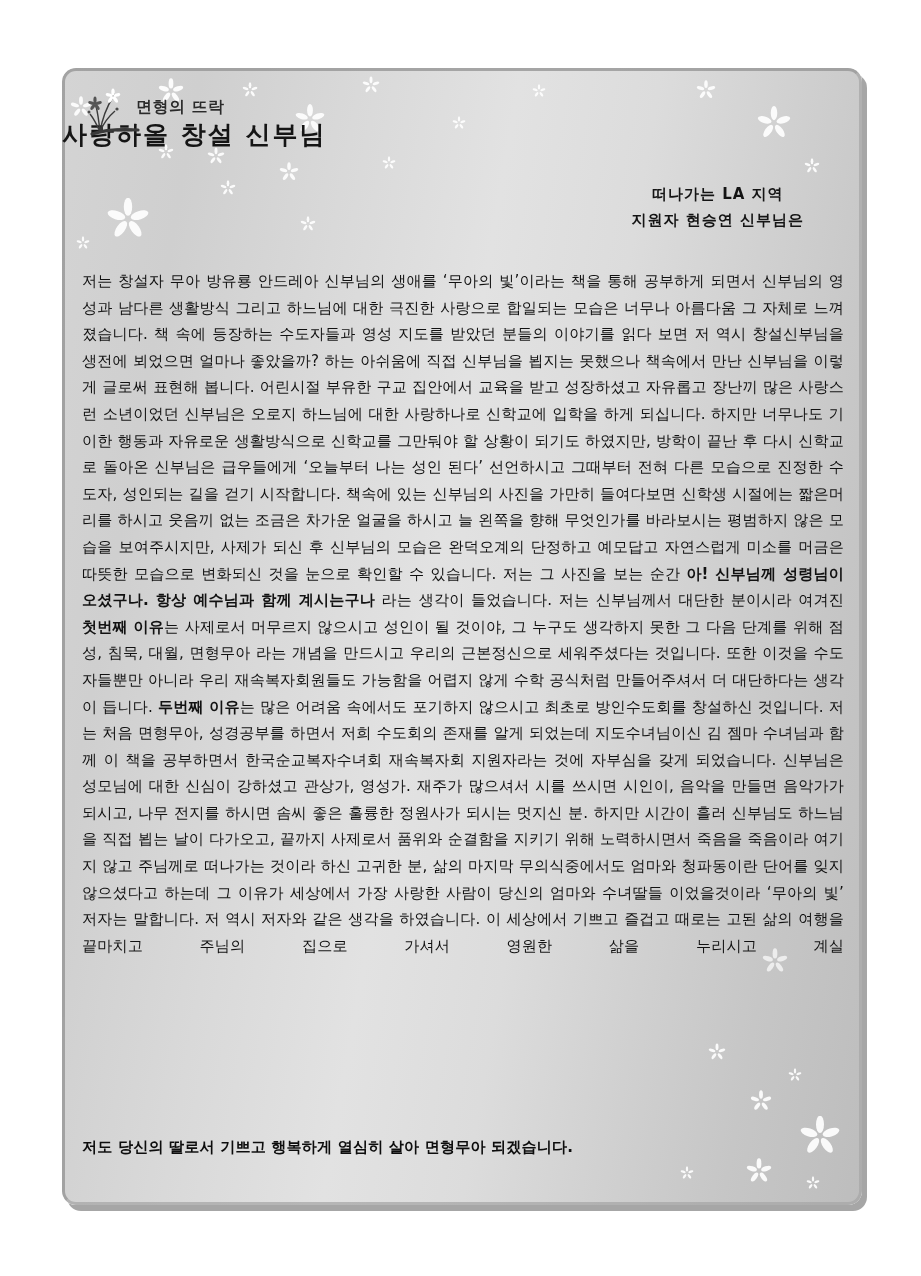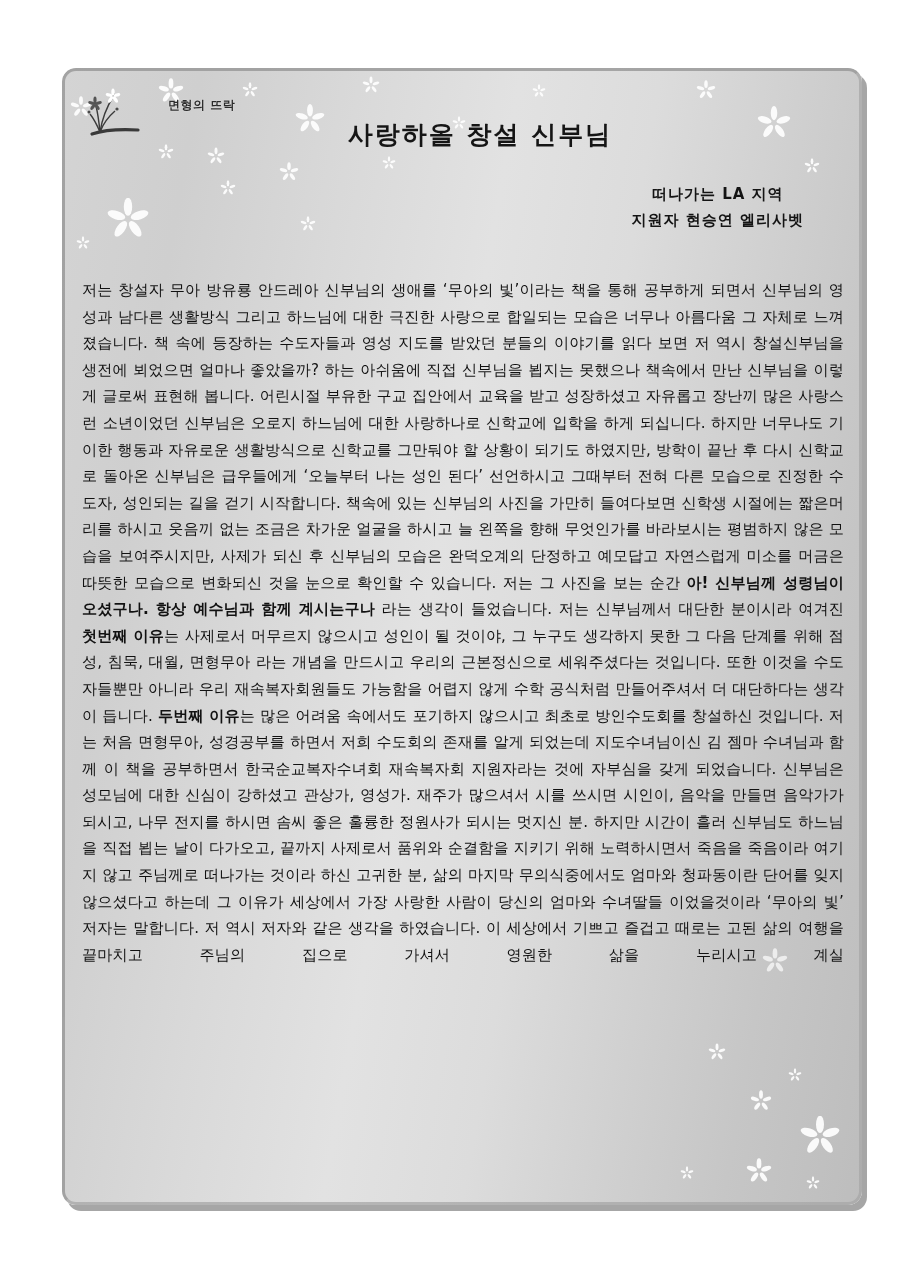--- a/index.html
+++ b/index.html
@@ -73,65 +73,62 @@
   #logo-badge .sprig {
     position: absolute;
     left: 0;
     top: 0;
   }
   #logo-badge .logo-text {
     position: absolute;
     left: 50px;
     top: 13px;
     font-family: "DejaVu Sans", "Liberation Sans", sans-serif;
-    font-size: 12px;
+    font-size: 16px;
     font-weight: bold;
     color: #2a2a2a;
     letter-spacing: 0.5px;
     white-space: nowrap;
     text-shadow: 0 0 1px rgba(255,255,255,0.9);
-    margin-left: 32px;
   }
 
   
   #content {
     position: relative;
     z-index: 2;
     padding: 0;
   }
   #doc-title {
     position: absolute;
     left: 0;
     right: 0;
     top: 50px;
-    text-align: center;
     font-family: "DejaVu Serif", "Liberation Serif", serif;
     font-size: 25px;
     font-weight: bold;
     color: #151515;
     letter-spacing: 2px;
-    padding-left: 36px;
   }
   #byline {
     position: absolute;
     right: 58px;
     top: 114px;
     text-align: center;
     font-size: 15px;
     font-weight: bold;
     color: #141414;
     line-height: 1.72;
     letter-spacing: 1px;
   }
   #byline div { white-space: nowrap; }
 
   #body-text {
     position: absolute;
     left: 20px;
-    top: 209px;
+    top: 200px;
     width: 762px;
     font-size: 15.1px;
     line-height: 26.6px;
     color: #111111;
     text-align: justify;
     text-justify: inter-character;
     word-break: break-all;
     letter-spacing: 0.15px;
   }
   #body-text p {
@@ -480,23 +477,24 @@
       <path d="M6 50 C18 46, 34 45, 52 46" stroke="#3a3a3a" stroke-width="3.2" fill="none" stroke-linecap="round"></path>
     </svg>
     <div class="logo-text">면형의 뜨락</div>
   </div>
 
   <div id="content">
     <div id="doc-title">사랑하올 창설 신부님</div>
 
     <div id="byline">
       <div>떠나가는 LA 지역</div>
-      <div>지원자 현승연 엘리사벳</div>
+      <div>지원자 현승연 신부님은</div>
     </div>
 
     <div id="body-text">
       <p><span>저는 창설자 무아 방유룡 안드레아 신부님의 생애를 ‘무아의 빛’이라는 책을 통해 공부하게 되면서 신부님의 영성과 남다른 생활방식 그리고 하느님에 대한 극진한 사랑으로 합일되는 모습은 너무나 아름다움 그 자체로 느껴졌습니다. 책 속에 등장하는 수도자들과 영성 지도를 받았던 분들의 이야기를 읽다 보면 저 역시 창설신부님을 생전에 뵈었으면 얼마나 좋았을까? 하는 아쉬움에 직접 신부님을 뵙지는 못했으나 책속에서 만난 신부님을 이렇게 글로써 표현해 봅니다. 어린시절 부유한 구교 집안에서 교육을 받고 성장하셨고 자유롭고 장난끼 많은 사랑스런 소년이었던 신부님은 오로지 하느님에 대한 사랑하나로 신학교에 입학을 하게 되십니다. 하지만 너무나도 기이한 행동과 자유로운 생활방식으로 신학교를 그만둬야 할 상황이 되기도 하였지만, 방학이 끝난 후 다시 신학교로 돌아온 신부님은 급우들에게 ‘오늘부터 나는 성인 된다’ 선언하시고 그때부터 전혀 다른 모습으로 진정한 수도자, 성인되는 길을 걷기 시작합니다. 책속에 있는 신부님의 사진을 가만히 들여다보면 신학생 시절에는 짧은머리를 하시고 웃음끼 없는 조금은 차가운 얼굴을 하시고 늘 왼쪽을 향해 무엇인가를 바라보시는 평범하지 않은 모습을 보여주시지만, 사제가 되신 후 신부님의 모습은 완덕오계의 단정하고 예모답고 자연스럽게 미소를 머금은 따뜻한 모습으로 변화되신 것을 눈으로 확인할 수 있습니다. 저는 그 사진을 보는 순간 </span><span class="b">아! 신부님께 성령님이 오셨구나. 항상 예수님과 함께 계시는구나</span><span> 라는 생각이 들었습니다. 저는 신부님께서 대단한 분이시라 여겨진 </span><span class="b">첫번째 이유</span><span>는 사제로서 머무르지 않으시고 성인이 될 것이야, 그 누구도 생각하지 못한 그 다음 단계를 위해 점성, 침묵, 대월, 면형무아 라는 개념을 만드시고 우리의 근본정신으로 세워주셨다는 것입니다. 또한 이것을 수도자들뿐만 아니라 우리 재속복자회원들도 가능함을 어렵지 않게 수학 공식처럼 만들어주셔서 더 대단하다는 생각이 듭니다. </span><span class="b">두번째 이유</span><span>는 많은 어려움 속에서도 포기하지 않으시고 최초로 방인수도회를 창설하신 것입니다. 저는 처음 면형무아, 성경공부를 하면서 저희 수도회의 존재를 알게 되었는데 지도수녀님이신 김 젬마 수녀님과 함께 이 책을 공부하면서 한국순교복자수녀회 재속복자회 지원자라는 것에 자부심을 갖게 되었습니다. 신부님은 성모님에 대한 신심이 강하셨고 관상가, 영성가. 재주가 많으셔서 시를 쓰시면 시인이, 음악을 만들면 음악가가 되시고, 나무 전지를 하시면 솜씨 좋은 훌륭한 정원사가 되시는 멋지신 분. 하지만 시간이 흘러 신부님도 하느님을 직접 뵙는 날이 다가오고, 끝까지 사제로서 품위와 순결함을 지키기 위해 노력하시면서 죽음을 죽음이라 여기지 않고 주님께로 떠나가는 것이라 하신 고귀한 분, 삶의 마지막 무의식중에서도 엄마와 청파동이란 단어를 잊지 않으셨다고 하는데 그 이유가 세상에서 가장 사랑한 사람이 당신의 엄마와 수녀딸들 이었을것이라 ‘무아의 빛’ 저자는 말합니다. 저 역시 저자와 같은 생각을 하였습니다. 이 세상에서 기쁘고 즐겁고 때로는 고된 삶의 여행을 끝마치고 주님의 집으로 가셔서 영원한 삶을 누리시고 계실</span></p>
     </div>
 
     <div id="closing">
+      <div>저도 당신의 딸로서 기쁘고 행복하게 열심히 살아 면형무아 되겠습니다.</div>
     </div>
   </div>
 </div>
 
 </body></html>

